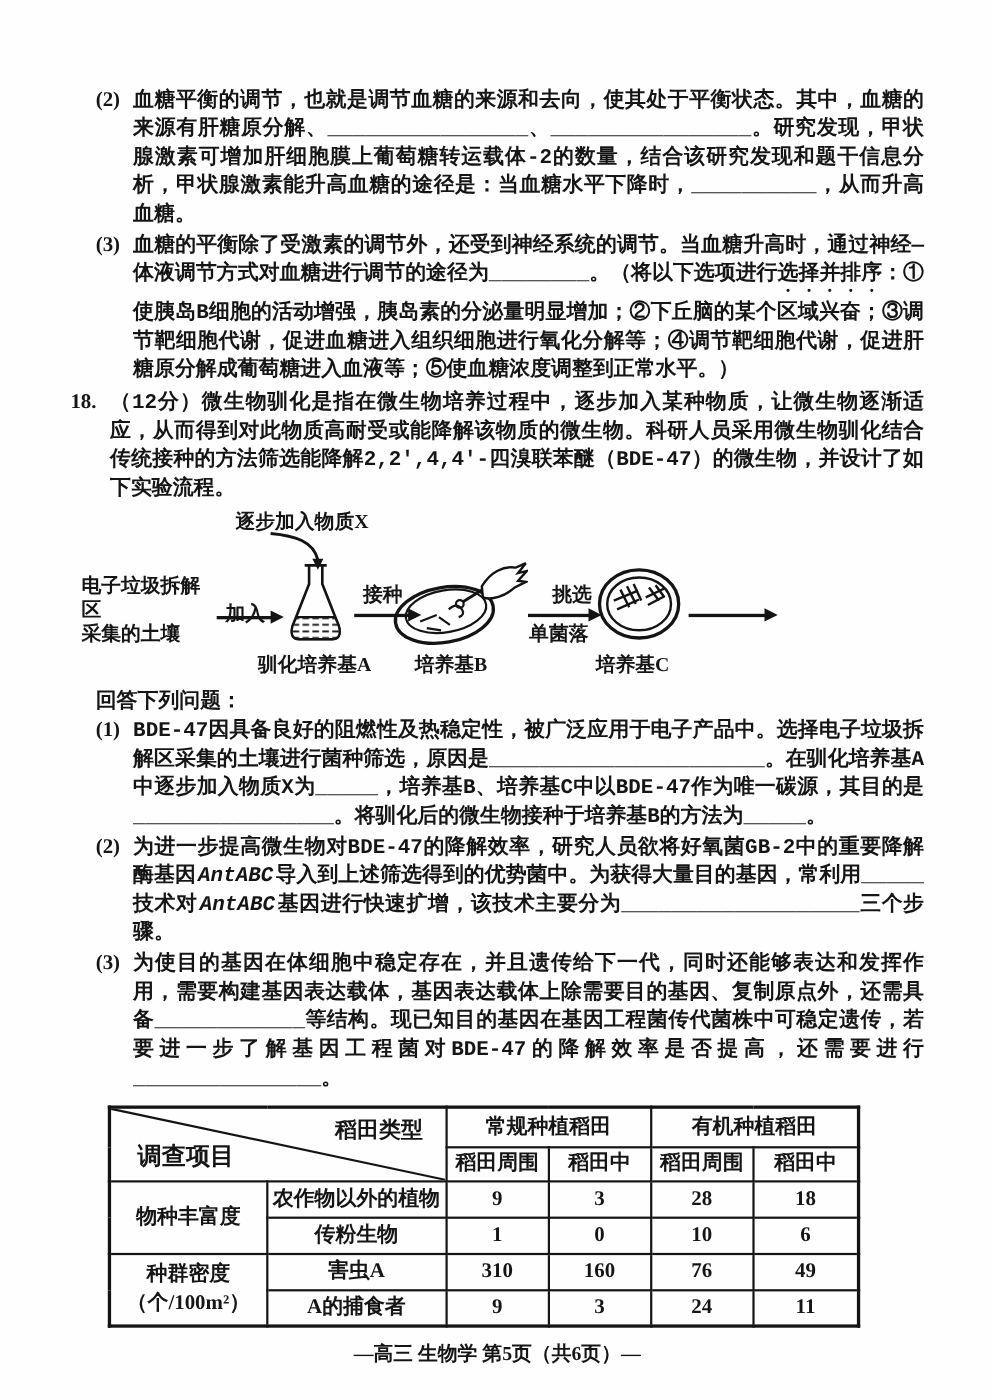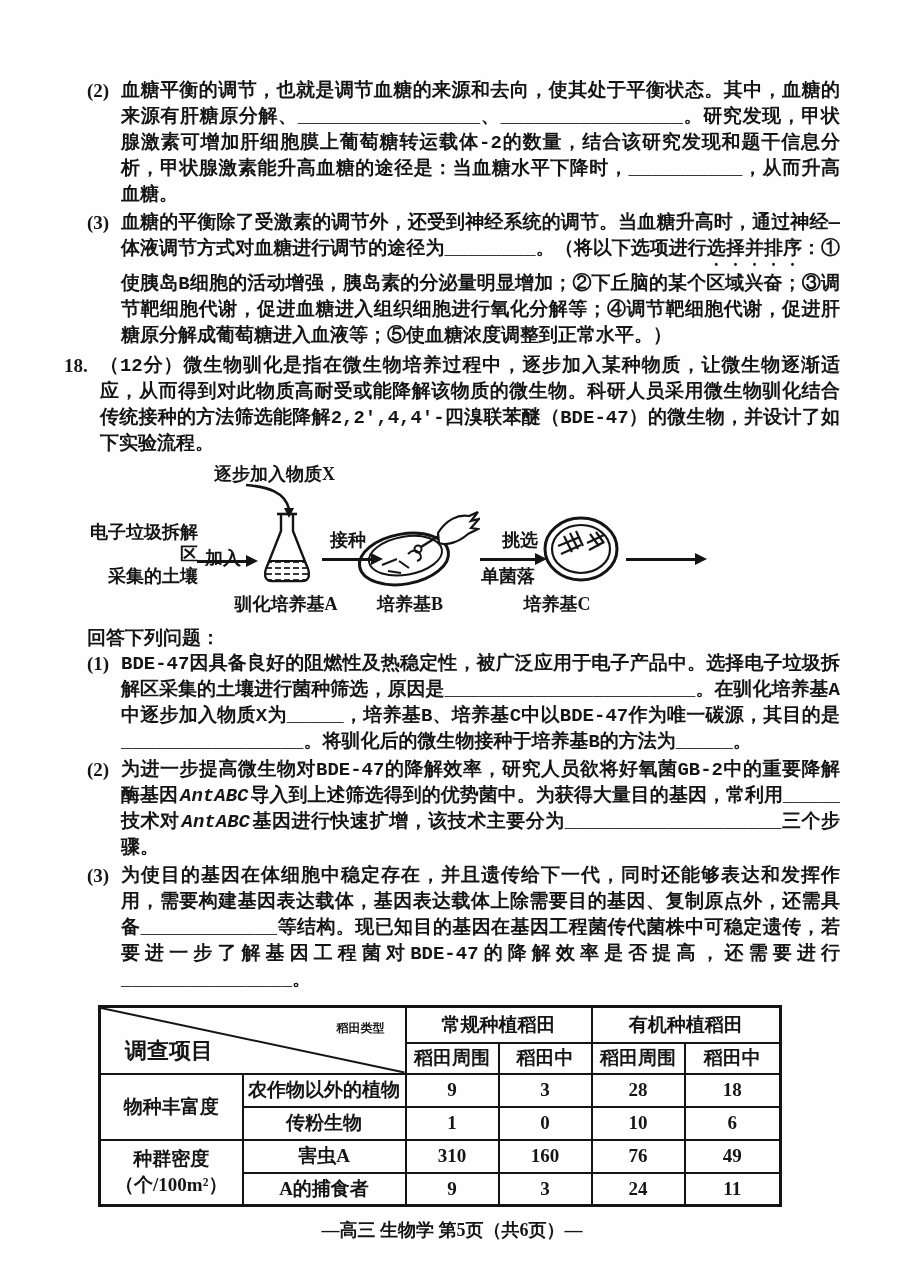--- a/index.html
+++ b/index.html
@@ -28,48 +28,48 @@
   }
   .gene{font-style:italic;padding:0 2px;}
   .prompt{margin:8px 0 0 23px;}
   
   .diagram{position:relative;height:152px;margin:6px 0 10px 0;font-size:18px;line-height:22px;}
   .dg-lab{position:absolute;text-align:center;white-space:nowrap;}
   .dg-addx{position:absolute;left:150px;top:0;white-space:nowrap;}
   .dg-curve{position:absolute;left:176px;top:20px;}
   .dg-flask{position:absolute;left:192px;top:48px;}
   .l-flask{left:166px;top:130px;width:112px;}
-  .dg-soil{position:absolute;left:10px;top:58px;width:124px;text-align:right;}
+  .dg-soil{position:absolute;left:10px;top:58px;width:124px;text-align:left;}
   .harrow{position:absolute;height:0;border-top:3px solid #141414;}
   .harrow::after{
     content:"";position:absolute;right:-11px;top:-8px;
     border-left:12px solid #141414;border-top:6.5px solid transparent;border-bottom:6.5px solid transparent;
   }
   .a1{left:133px;top:97px;width:50px;}
   .l-a1{left:135px;top:84px;width:48px;}
   .a2{left:258px;top:95px;width:50px;}
   .l-a2{left:258px;top:66px;width:52px;}
   .dg-dishb{position:absolute;left:288px;top:44px;}
   .l-dishb{left:300px;top:130px;width:92px;}
   .a3{left:416px;top:95px;width:56px;}
   .l-a3t{left:428px;top:66px;width:56px;}
   .l-a3b{left:408px;top:102px;width:72px;}
   .dg-dishc{position:absolute;left:478px;top:52px;}
-  .l-dishc{left:454px;top:130px;width:78px;}
+  .l-dishc{left:472px;top:130px;width:78px;}
   .a4{left:562px;top:95px;width:70px;}
   .dg-result{position:absolute;left:648px;top:44px;width:130px;text-align:justify;}
   
   table.survey{border-collapse:collapse;margin:12px 0 0 34px;table-layout:fixed;border:3px solid #141414;}
   table.survey td{border:2px solid #141414;text-align:center;vertical-align:middle;padding:0;font-size:19px;font-weight:700;}
   tr.r-h1{height:36px;}
   tr.r-h2{height:31px;}
   tr.r-d{height:33px;}
   td.diag{position:relative;padding:0;}
   td.diag .diagline{position:absolute;left:0;top:0;width:100%;height:100%;}
-  td.diag .c-tr{position:absolute;top:7px;right:20px;font-size:12px;}
+  td.diag .c-tr{position:absolute;top:7px;right:20px;font-size:20px;}
   td.diag .c-bl{position:absolute;bottom:9px;left:24px;font-size:22px;}
   .footer{margin-top:10px;text-align:center;font-size:18px;}
   svg{display:block;}
 </style>
 </head>
 <body>
 
 <div class="page">
 
   <div class="q sub">

